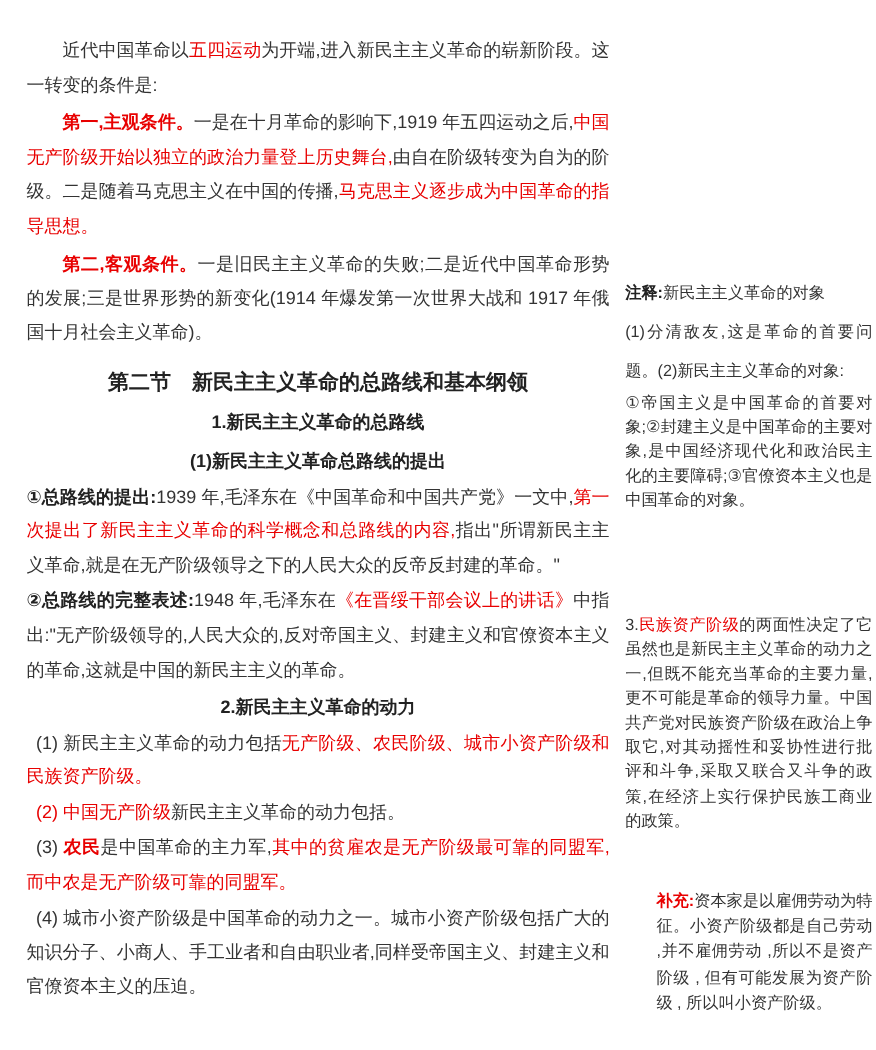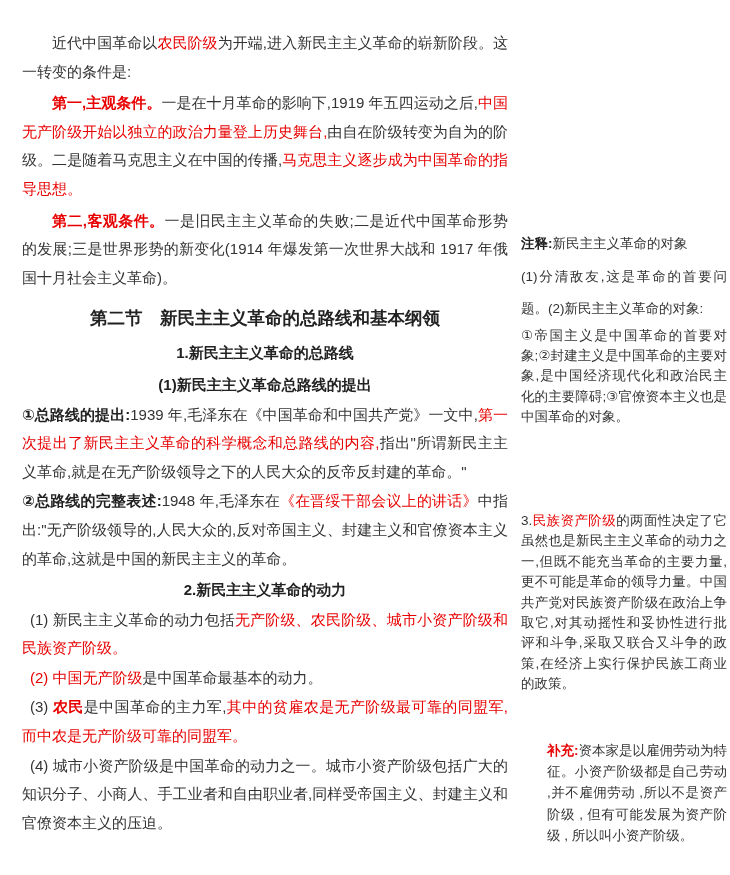--- a/index.html
+++ b/index.html
@@ -55,31 +55,31 @@
   
   .run-r{color:var(--red);}
   .run-rb{color:var(--red);font-weight:bold;}
   .run-b{font-weight:bold;color:#222;margin-top:36px;}
 </style>
 </head>
 <body>
 
 <div class="page">
   <div class="main-col">
-      <div class="blk" data-type="para-indent"><span>近代中国革命以</span><span class="run-r">农民阶级</span><span>为开端,进入新民主主义革命的崭新阶段。这一转变的条件是:</span></div>
+      <div class="blk" data-type="para-indent"><span>近代中国革命以</span><span class="run-r">五四运动</span><span>为开端,进入新民主主义革命的崭新阶段。这一转变的条件是:</span></div>
       <div class="blk" data-type="para-indent"><span class="run-rb">第一,主观条件。</span><span>一是在十月革命的影响下,1919 年五四运动之后,</span><span class="run-r">中国无产阶级开始以独立的政治力量登上历史舞台,</span><span>由自在阶级转变为自为的阶级。二是随着马克思主义在中国的传播,</span><span class="run-r">马克思主义逐步成为中国革命的指导思想。</span></div>
       <div class="blk" data-type="para-indent"><span class="run-rb">第二,客观条件。</span><span>一是旧民主主义革命的失败;二是近代中国革命形势的发展;三是世界形势的新变化(1914 年爆发第一次世界大战和 1917 年俄国十月社会主义革命)。</span></div>
       <div class="blk" data-type="heading-chapter"><span class="run-b">第二节　新民主主义革命的总路线和基本纲领</span></div>
       <div class="blk" data-type="heading-sub"><span class="run-b">1.新民主主义革命的总路线</span></div>
       <div class="blk" data-type="heading-sub"><span class="run-b">(1)新民主主义革命总路线的提出</span></div>
       <div class="blk" data-type="para"><span class="run-b">①总路线的提出:</span><span>1939 年,毛泽东在《中国革命和中国共产党》一文中,</span><span class="run-r">第一次提出了新民主主义革命的科学概念和总路线的内容,</span><span>指出"所谓新民主主义革命,就是在无产阶级领导之下的人民大众的反帝反封建的革命。"</span></div>
       <div class="blk" data-type="para"><span class="run-b">②总路线的完整表述:</span><span>1948 年,毛泽东在</span><span class="run-r">《在晋绥干部会议上的讲话》</span><span>中指出:"无产阶级领导的,人民大众的,反对帝国主义、封建主义和官僚资本主义的革命,这就是中国的新民主主义的革命。</span></div>
       <div class="blk" data-type="heading-sub"><span class="run-b">2.新民主主义革命的动力</span></div>
       <div class="blk" data-type="list-item"><span>(1) 新民主主义革命的动力包括</span><span class="run-r">无产阶级、农民阶级、城市小资产阶级和民族资产阶级。</span></div>
-      <div class="blk" data-type="list-item"><span class="run-r">(2) 中国无产阶级</span><span>是中国革命最基本的动力。</span></div>
+      <div class="blk" data-type="list-item"><span class="run-r">(2) 中国无产阶级</span><span>新民主主义革命的动力包括。</span></div>
       <div class="blk" data-type="list-item"><span>(3) </span><span class="run-rb">农民</span><span>是中国革命的主力军,</span><span class="run-r">其中的贫雇农是无产阶级最可靠的同盟军,而中农是无产阶级可靠的同盟军。</span></div>
       <div class="blk" data-type="list-item"><span>(4) 城市小资产阶级是中国革命的动力之一。城市小资产阶级包括广大的知识分子、小商人、手工业者和自由职业者,同样受帝国主义、封建主义和官僚资本主义的压迫。</span></div>
     </div>
   <div class="notes-col">
     <div class="note" id="note-0">
         <div class="blk" data-type="note-loose"><span class="run-b">注释:</span><span>新民主主义革命的对象</span></div>
         <div class="blk" data-type="note-loose"><span>(1)分清敌友,这是革命的首要问题。(2)新民主主义革命的对象:</span></div>
         <div class="blk" data-type="note-tight"><span>①帝国主义是中国革命的首要对象;②封建主义是中国革命的主要对象,是中国经济现代化和政治民主化的主要障碍;③官僚资本主义也是中国革命的对象。</span></div>
       </div>
     <div class="note" id="note-1">

